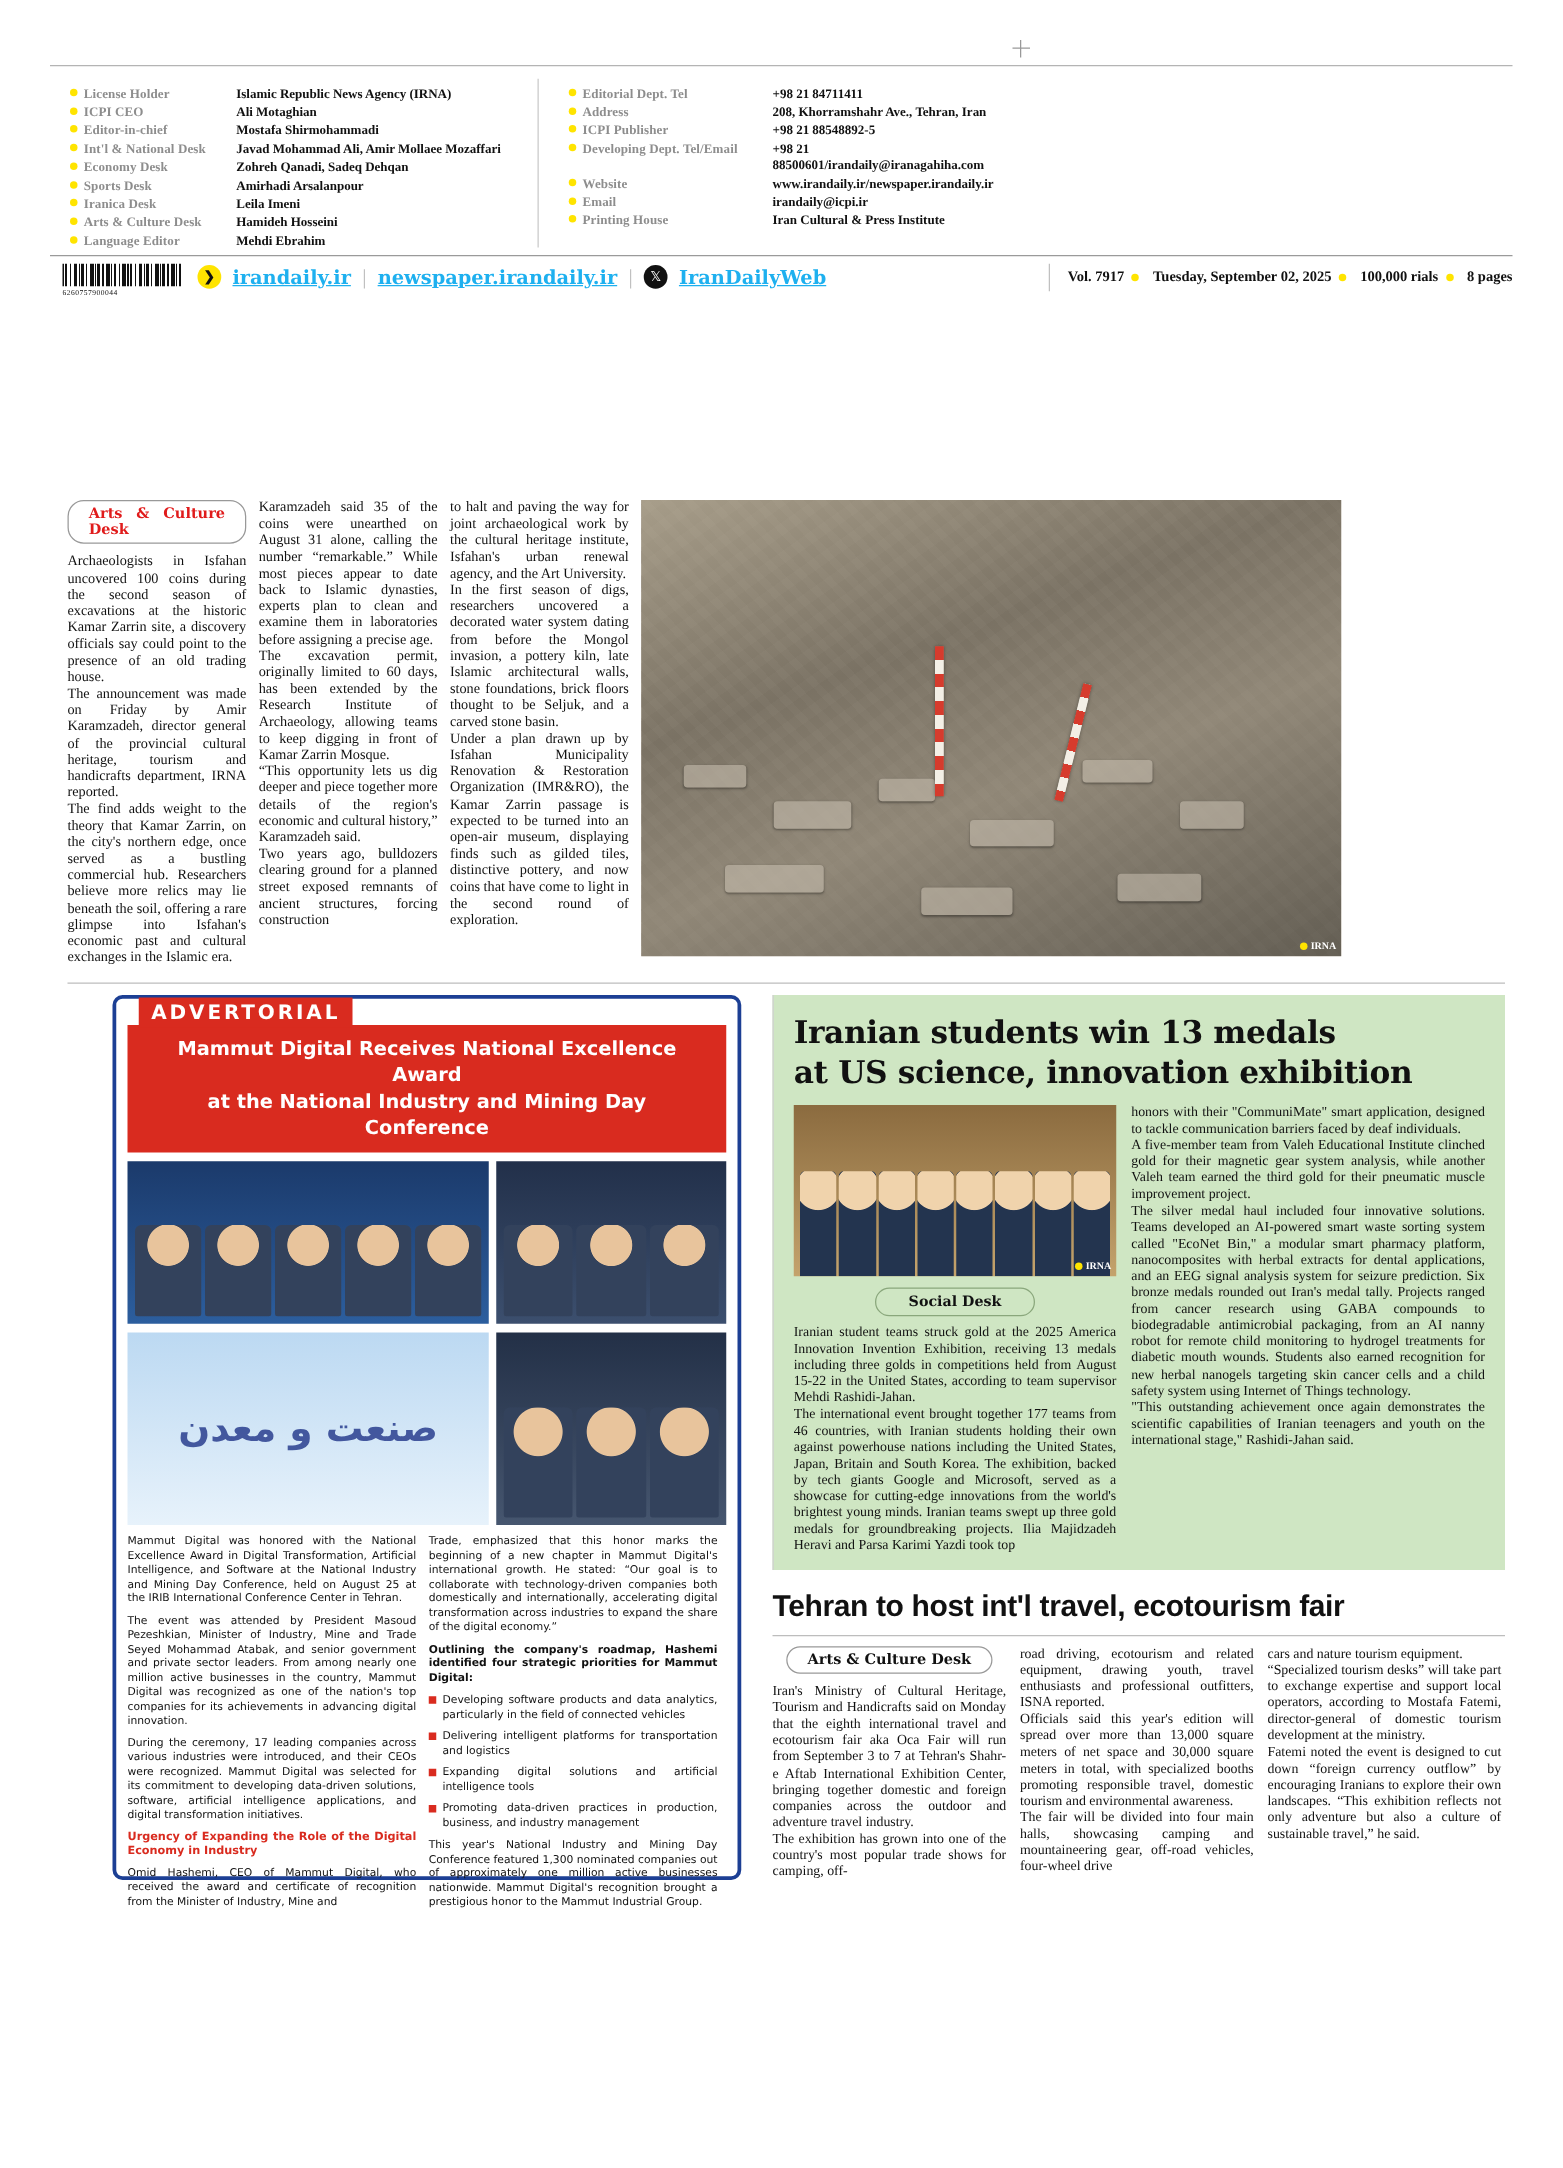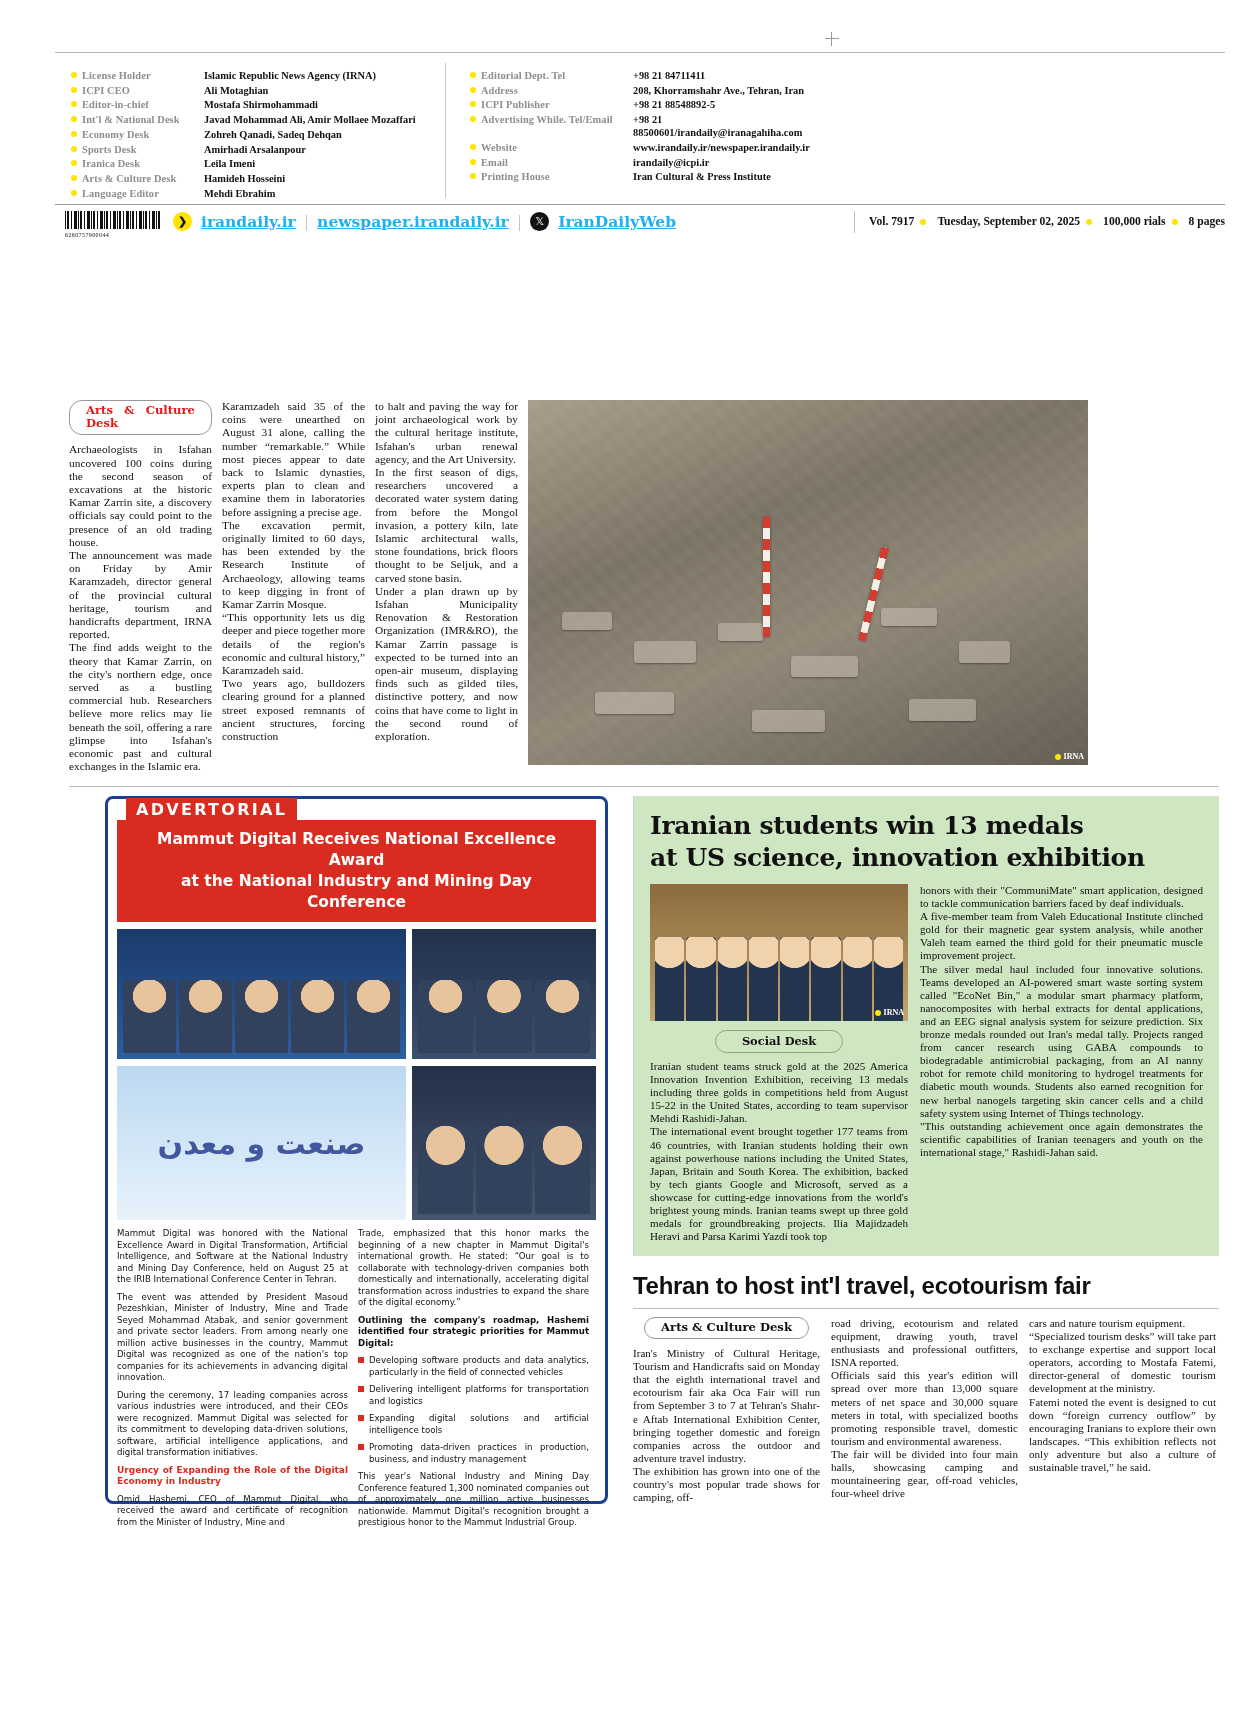--- a/index.html
+++ b/index.html
@@ -3,21 +3,21 @@
 <meta charset="utf-8">
 <style>
   * { box-sizing: border-box; margin: 0; padding: 0; }
   body {
     width: 1250px; height: 1734px;
     background: #ffffff;
     font-family: "Liberation Serif", serif;
     position: relative;
     overflow: hidden;
   }
-  .page { position: absolute; left: 55px; top: 0; width: 1170px; height: 1734px; }
+  .page { position: absolute; left: 40px; top: 0; width: 1170px; height: 1734px; }
 
   
   .cropmark { position:absolute; left:770px; top:32px; width:14px; height:14px; }
   .cropmark:before { content:""; position:absolute; left:0; top:6px; width:14px; height:1px; background:#999; }
   .cropmark:after  { content:""; position:absolute; left:6px; top:0; width:1px; height:14px; background:#999; }
 
   
   .masthead { position:absolute; left:0; top:52px; width:1170px; height:146px;
               border-top:1px solid #b4b4b4; padding-top:10px; display:flex; }
   .mh-col { display:flex; flex-direction:column; gap:1.5px; padding-top:6px; }
@@ -218,21 +218,21 @@
           <span class="mh-label">Address</span>
           <span class="mh-value">208, Khorramshahr Ave., Tehran, Iran</span>
         </div>
       <div class="mh-row">
           <span class="dot"></span>
           <span class="mh-label">ICPI Publisher</span>
           <span class="mh-value">+98 21 88548892-5</span>
         </div>
       <div class="mh-row">
           <span class="dot"></span>
-          <span class="mh-label">Advertising While. Tel/Email</span>
+          <span class="mh-label">Developing Dept. Tel/Email</span>
           <span class="mh-value">+98 21 88500601/irandaily@iranagahiha.com</span>
         </div>
       <div class="mh-row">
           <span class="dot"></span>
           <span class="mh-label">Website</span>
           <span class="mh-value">www.irandaily.ir/newspaper.irandaily.ir</span>
         </div>
       <div class="mh-row">
           <span class="dot"></span>
           <span class="mh-label">Email</span>

